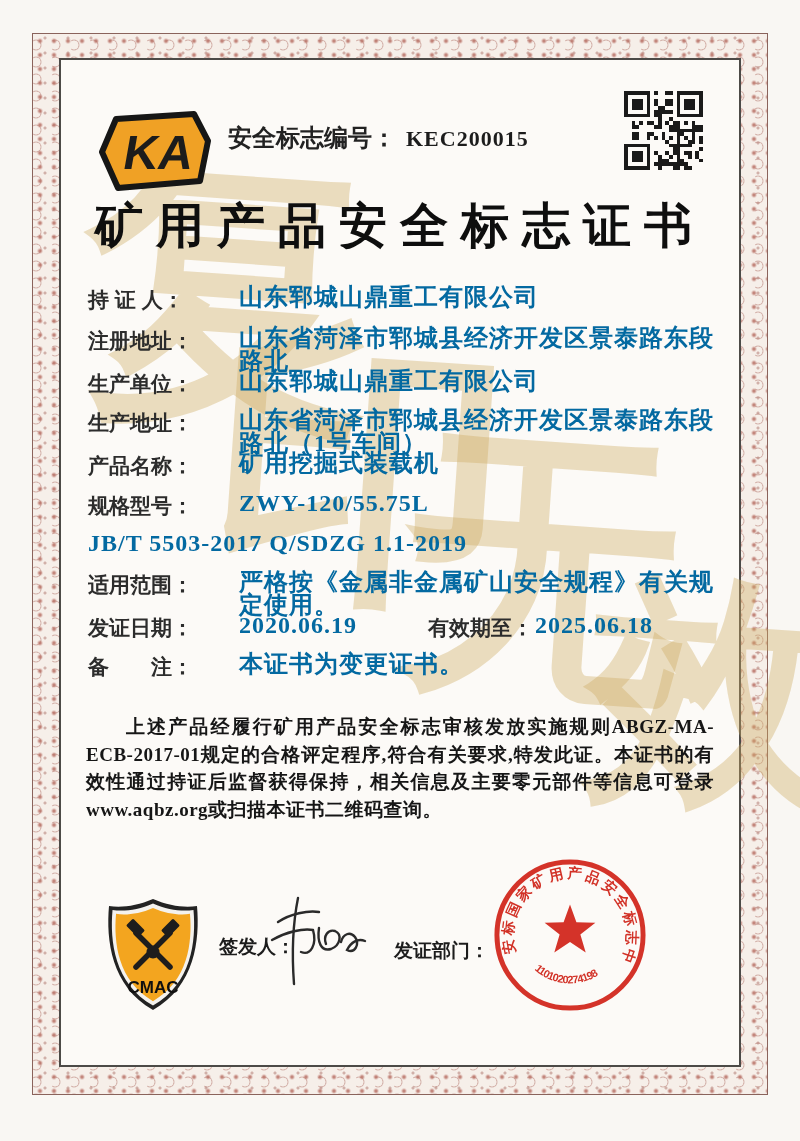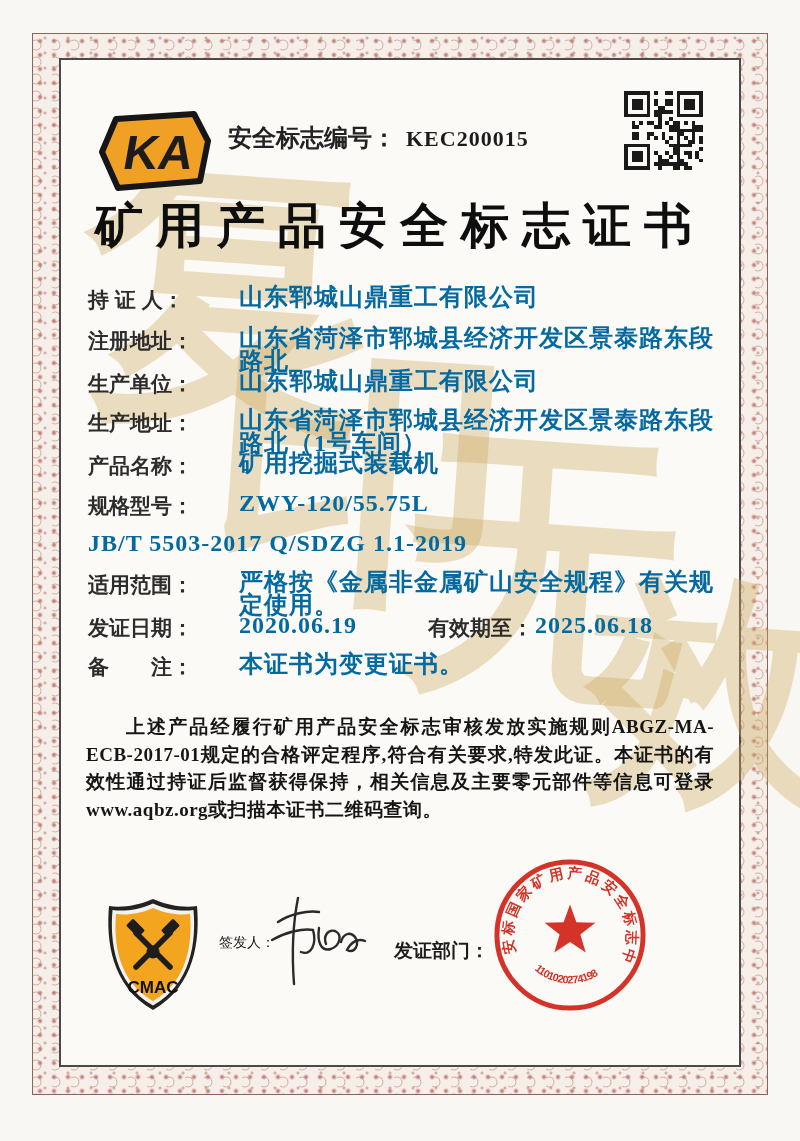--- a/index.html
+++ b/index.html
@@ -33,21 +33,21 @@
   .flabel.auto{min-width:0;margin-right:12px;}
   .fvalue{font-size:24px;font-weight:600;letter-spacing:1px;line-height:23px;color:#0369a1;}
   .w520{max-width:505px;}
   .abs{position:absolute;top:0;}
   
   .statement{position:absolute;left:86px;top:713px;width:628px;z-index:5;
       font-size:19px;font-weight:600;line-height:27.5px;text-align:justify;
       text-indent:2.1em;letter-spacing:.5px;color:#161616;}
   
   .cmac{position:absolute;left:103px;top:896px;z-index:5;}
-  .signer{position:absolute;left:219px;top:934px;z-index:5;font-size:14px;font-weight:normal;white-space:nowrap;}
+  .signer{position:absolute;left:219px;top:934px;z-index:5;font-size:19px;font-weight:bold;white-space:nowrap;}
   .sig{position:absolute;left:262px;top:892px;z-index:6;}
   .dept{position:absolute;left:394px;top:938px;z-index:5;font-size:19px;font-weight:bold;white-space:nowrap;}
   .stamp{position:absolute;left:491px;top:856px;width:158px;height:158px;z-index:7;opacity:.93;}
 </style>
 </head>
 <body>
 
 <div class="cert">
 
   <div class="frame-band"></div>

